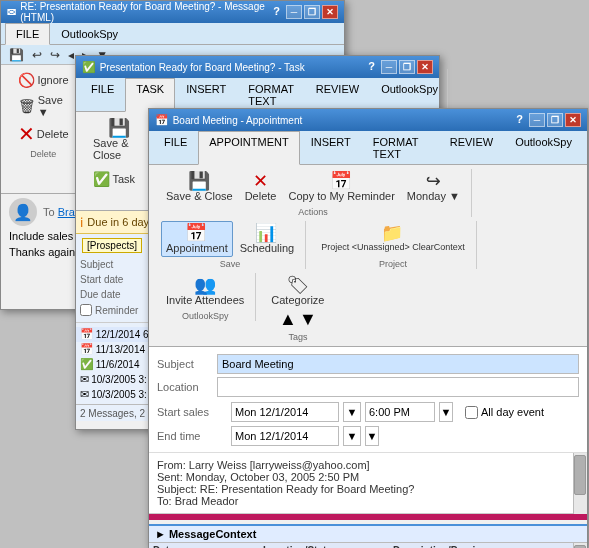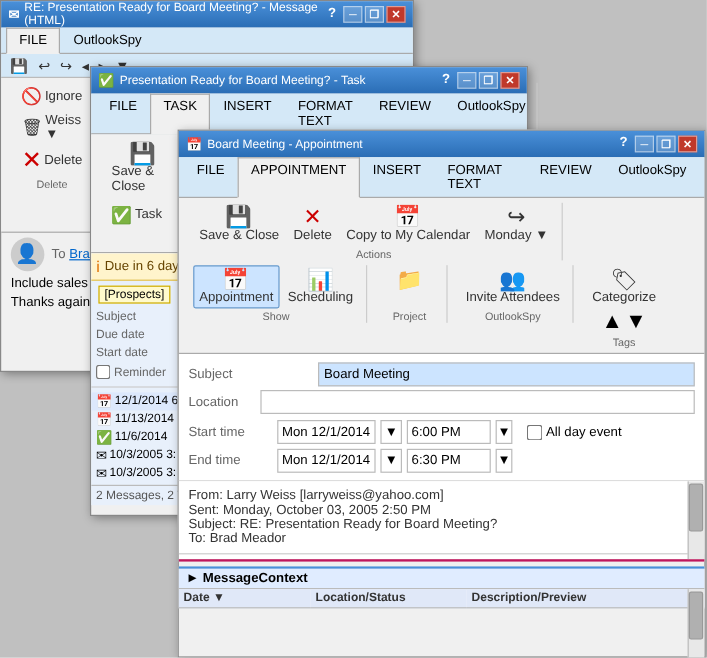--- a/index.html
+++ b/index.html
@@ -119,40 +119,40 @@
     
     .info-bar { background: #fff4cc; border-bottom: 1px solid #e0c050; padding: 2px 6px; display: flex; align-items: center; gap: 4px; font-size: 11px; color: #664400; }
     .info-icon { color: #e07000; font-size: 13px; }
 
     
     .prospect-tag { background: #fffacc; border: 1px solid #ccaa00; padding: 1px 4px; font-size: 10px; display: inline-block; margin: 2px; }
 
     
     .dt-row { display: flex; align-items: center; gap: 4px; padding: 2px 8px; }
     .dt-label { min-width: 70px; color: #666; font-size: 11px; }
-    .dt-input { border: 1px solid #bbb; background: white; padding: 1px 3px; font-size: 11px; height: 20px; width: 82px; }
+    .dt-input { border: 1px solid #bbb; background: white; padding: 1px 3px; font-size: 11px; height: 20px; width: 108px; }
     .dt-cal { border: 1px solid #bbb; background: white; padding: 1px 3px; height: 20px; width: 18px; display:inline-flex;align-items:center;justify-content:center; cursor:pointer; }
     .dt-time { border: 1px solid #bbb; background: white; padding: 1px 3px; font-size: 11px; height: 20px; width: 70px; }
     .dt-dropdown { border: 1px solid #bbb; background: white; width: 14px; height: 20px; display:inline-flex;align-items:center;justify-content:center; cursor:pointer; }
     .allday-check { margin-left: 8px; display: flex; align-items: center; gap: 3px; }
 
     
     .email-header-block { background: white; padding: 6px 8px; font-size: 11px; color: #333; border-bottom: 1px solid #ccc; }
     .fake-scrollbar { position: absolute; right: 0; top: 0; width: 14px; height: 100%; background: #e8e8e8; border-left: 1px solid #bbb; }
     .fake-scroll-thumb { position: absolute; right: 1px; top: 2px; width: 12px; height: 40px; background: #b0b0b0; border: 1px solid #999; border-radius: 2px; }
 
     .window-content { overflow: hidden; }
 
     
     .qat { background: #d4e8f7; padding: 2px 6px; display: flex; align-items: center; gap: 4px; height: 20px; border-bottom: 1px solid #bbb; }
     .qat-btn { font-size: 12px; cursor: pointer; color: #333; padding: 0 2px; }
     .separator-h { height: 1px; background: #ccc; margin: 2px 0; }
 
     
-    .appt-subject-highlight { background: #cce4ff; margin-left: 48px; }
+    .appt-subject-highlight { background: #cce4ff; }
   </style>
 </head>
 <body>
 
 <div class="window" id="email-window" style="left:0;top:0;width:345px;height:310px;">
   <div class="title-bar">
     <div class="title-bar-left">
       <span>✉</span>
       <span style="font-size:10px;font-weight:normal;">RE: Presentation Ready for Board Meeting? - Message (HTML)</span>
     </div>
@@ -183,21 +183,21 @@
     <div class="ribbon-group">
       <div class="ribbon-group-btns">
         <div class="ribbon-btn-small">
           <span class="icon">🚫</span>
           <span>Ignore</span>
         </div>
       </div>
       <div class="ribbon-group-btns">
         <div class="ribbon-btn-small">
           <span class="icon">🗑</span>
-          <span>Weiss ▼</span>
+          <span>Save ▼</span>
         </div>
       </div>
       <div class="ribbon-btn" style="flex-direction:row;min-width:auto;">
         <span class="icon" style="font-size:20px;color:#cc0000;">✕</span>
         <span style="margin-left:2px;">Delete</span>
       </div>
       <div class="ribbon-group-label">Delete</div>
     </div>
 
     <div class="ribbon-group">
@@ -364,22 +364,22 @@
 
     <div style="width:110px;background:#e8f0fb;border-right:1px solid #bbb;overflow:hidden;">
       <div class="info-bar" style="font-size:10px;padding:2px 4px;">
         <span class="info-icon">ℹ</span>
         <span>Due in 6 days</span>
       </div>
       <div style="padding:2px 4px;">
         <span class="prospect-tag">[Prospects]</span>
       </div>
       <div style="padding:2px 4px;color:#666;font-size:10px;">Subject</div>
+      <div style="padding:2px 4px;color:#666;font-size:10px;">Start date</div>
       <div style="padding:2px 4px;color:#666;font-size:10px;">Due date</div>
-      <div style="padding:2px 4px;color:#666;font-size:10px;">Start date</div>
       <div style="padding:2px 4px;display:flex;align-items:center;gap:3px;">
         <input type="checkbox" style="width: 12px; height: 12px;">
         <span style="font-size:10px;color:#666;text-align:right;">Reminder</span>
       </div>
       <div class="separator-h" style="margin:4px 0;"></div>
 
       <div>
         <div style="padding:1px 4px;display:flex;align-items:center;gap:2px;background:#dce8fc;">
           <span>📅</span>
           <span style="font-size:10px;">12/1/2014 6:</span>
@@ -463,47 +463,48 @@
         <div class="ribbon-btn">
           <span class="icon">💾</span>
           <span>Save &amp; Close</span>
         </div>
         <div class="ribbon-btn">
           <span class="icon" style="color:#c00;">✕</span>
           <span>Delete</span>
         </div>
         <div class="ribbon-btn" style="min-width:40px;">
           <span class="icon">📅</span>
-          <span>Copy to My Calendar</span>
+          <span>Copy to My Reminder</span>
         </div>
         <div class="ribbon-btn">
           <span class="icon">↪</span>
           <span>Monday ▼</span>
         </div>
       </div>
       <div class="ribbon-group-label">Actions</div>
     </div>
 
     <div class="ribbon-group">
       <div class="ribbon-group-btns">
         <div class="ribbon-btn" style="background:#cce4ff;border:1px solid #6699cc;">
           <span class="icon">📅</span>
           <span>Appointment</span>
         </div>
         <div class="ribbon-btn">
           <span class="icon">📊</span>
           <span>Scheduling</span>
         </div>
       </div>
-      <div class="ribbon-group-label">Show</div>
+      <div class="ribbon-group-label">Save</div>
     </div>
 
     <div class="ribbon-group">
       <div class="ribbon-btn" style="min-width:50px;">
         <span class="icon">📁</span>
+        <span style="font-size:9px;">Project &lt;Unassigned&gt; ClearContext</span>
       </div>
       <div class="ribbon-group-label">Project</div>
     </div>
 
     <div class="ribbon-group">
       <div class="ribbon-btn" style="min-width:44px;">
         <span class="icon">👥</span>
         <span>Invite Attendees</span>
       </div>
       <div class="ribbon-group-label">OutlookSpy</div>
@@ -526,41 +527,40 @@
     <div class="form-row">
       <span class="form-label">Subject</span>
       <input class="form-input appt-subject-highlight" type="text" value="Board Meeting" style="width: 340px; background: rgb(204, 228, 255);">
     </div>
     <div class="form-row">
       <span class="form-label">Location</span>
       <input class="form-input" type="text" style="width: 340px;">
     </div>
 
     <div class="dt-row">
-      <span class="dt-label">Start time</span>
+      <span class="dt-label">Start sales</span>
       <input class="dt-input" type="text" value="Mon 12/1/2014" style="">
       <div class="dt-cal">▼</div>
       <input class="dt-time" type="text" value="6:00 PM" style="">
       <div class="dt-dropdown">▼</div>
       <label class="allday-check">
         <input type="checkbox" style="">
         <span>All day event</span>
       </label>
     </div>
 
     <div class="dt-row">
       <span class="dt-label">End time</span>
       <input class="dt-input" type="text" value="Mon 12/1/2014" style="">
       <div class="dt-cal">▼</div>
-      <input class="dt-time" type="text" value="6:30 PM" style="">
       <div class="dt-dropdown">▼</div>
     </div>
   </div>
 
-  <div style="position:relative;height:68px;background:white;border-top:1px solid #ddd;border-bottom:2px solid #be185d;overflow:hidden;">
+  <div style="position:relative;height:68px;background:white;border-top:1px solid #ddd;border-bottom:6px solid #be185d;overflow:hidden;">
     <div class="email-header-block">
       <div>From: Larry Weiss [larryweiss@yahoo.com]</div>
       <div>Sent: Monday, October 03, 2005 2:50 PM</div>
       <div>Subject: RE: Presentation Ready for Board Meeting?</div>
       <div>To: Brad Meador</div>
     </div>
     <div class="fake-scrollbar">
       <div class="fake-scroll-thumb"></div>
     </div>
   </div>

